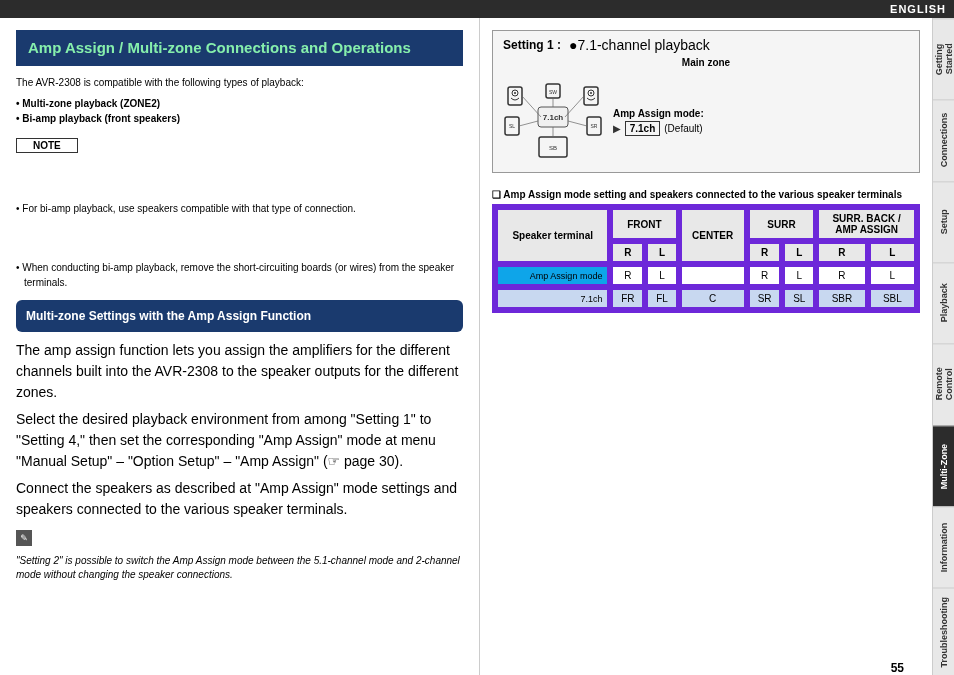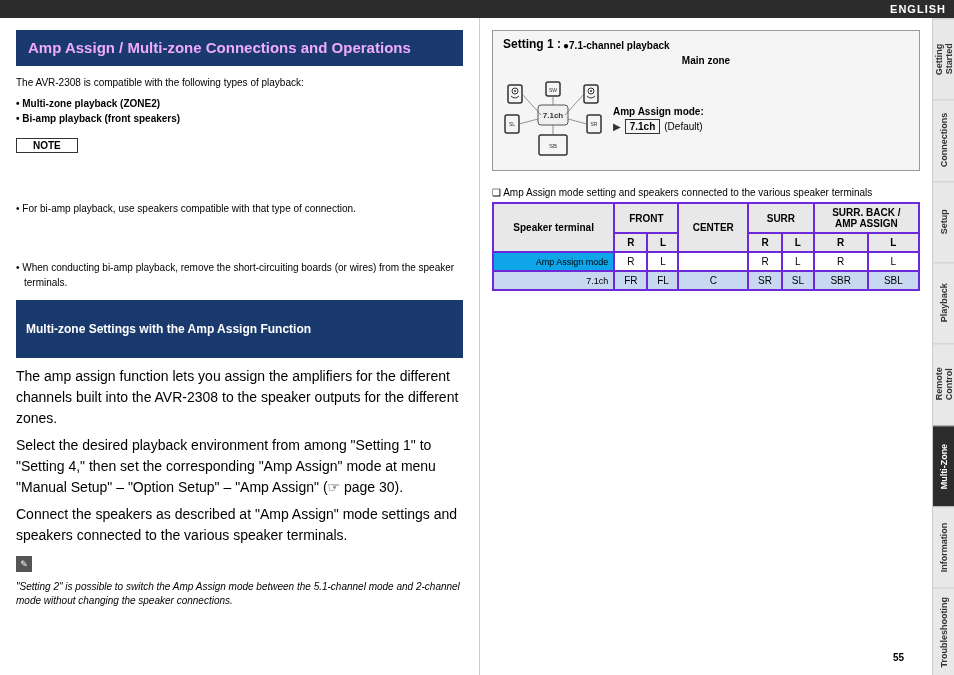--- a/index.html
+++ b/index.html
@@ -45,21 +45,21 @@
       overflow: hidden;
     }
 
     .page-title-box {
       background: #1a3a6e;
       padding: 8px 12px;
       margin-bottom: 10px;
     }
 
     .page-title {
-      color: #f0abfc;
+      color: #86efac;
       font-size: 15px;
       font-weight: bold;
       line-height: 1.3;
     }
 
     .intro-text {
       font-size: 10px;
       margin-bottom: 6px;
       line-height: 1.4;
     }
@@ -86,22 +86,23 @@
     }
 
     .note-items p {
       padding-left: 8px;
       text-indent: -8px;
       margin-top: 44px;
     }
 
     .section-title-box {
       background: #1a3a6e;
-      padding: 22px 10px;
+      padding: 9px 10px;
       margin-bottom: 8px;
+      border-radius: 6px;
     }
 
     .section-title {
       color: #fff;
       font-size: 12px;
       font-weight: bold;
     }
 
     .section-body {
       font-size: 14px;
@@ -143,22 +144,22 @@
       margin-bottom: 10px;
       background: #f5f5f5;
     }
 
     .setting-title {
       font-size: 12px;
       font-weight: bold;
     }
 
     .setting-subtitle {
-      font-size: 10px;
-      font-weight: bold;
+      font-size: 14px;
+      font-weight: normal;
     }
 
     .main-zone-label {
       font-size: 10px;
       text-align: center;
       font-weight: bold;
       margin-bottom: 14px;
     }
 
     .speaker-diagram {
@@ -199,33 +200,33 @@
       font-size: 10px;
       font-weight: bold;
     }
 
     .amp-table-section {
       margin-top: 6px;
     }
 
     .amp-table-title {
       font-size: 10px;
-      font-weight: normal;
+      font-weight: bold;
       margin-bottom: 4px;
     }
 
     
     .speaker-table {
       width: 100%;
       border-collapse: collapse;
       font-size: 10px;
     }
 
     .speaker-table th, .speaker-table td {
-      border: 2px solid #6d28d9;
+      border: 6px solid #6d28d9;
       padding: 3px 5px;
       text-align: center;
     }
 
     .speaker-table th {
       background: #e8e8e8;
       font-weight: bold;
     }
 
     .speaker-table td.row-header {
@@ -309,21 +310,21 @@
 
       <div style="margin: 4px 0;">
         <span class="icon-note">✎</span>
       </div>
 
       <div class="italic-note">"Setting 2" is possible to switch the Amp Assign mode between the 5.1-channel mode and 2-channel mode without changing the speaker connections.</div>
     </div>
 
     <div class="right-panel">
       <div class="setting-box">
-        <div style="display:flex; gap:2px; align-items:flex-end; margin-bottom:4px;">
+        <div style="display:flex; gap:8px; align-items:center; margin-bottom:4px;">
           <span class="setting-title">Setting 1 :</span>
           <span class="setting-subtitle">●7.1-channel playback</span>
         </div>
 
         <div class="main-zone-label">Main zone</div>
 
         <div class="speaker-diagram">
 
           <div class="diagram-svg-wrap">
             <svg width="100" height="80" viewBox="0 0 100 80">
@@ -412,21 +413,21 @@
               <td class="highlighted">C</td>
               <td class="highlighted">SR</td>
               <td class="highlighted">SL</td>
               <td class="highlighted">SBR</td>
               <td class="highlighted">SBL</td>
             </tr>
           </tbody>
         </table>
       </div>
 
-      <div style="position:absolute; bottom:12px; right:50px; font-size:10px; font-weight:bold;">55</div>
+      <div style="position:absolute; bottom:0; right:50px; font-size:12px; font-weight:bold;">55</div>
     </div>
 
     <div class="right-sidebar">
       <div class="tab-item">
         <span>Getting Started</span>
       </div>
       <div class="tab-item">
         <span>Connections</span>
       </div>
       <div class="tab-item">

